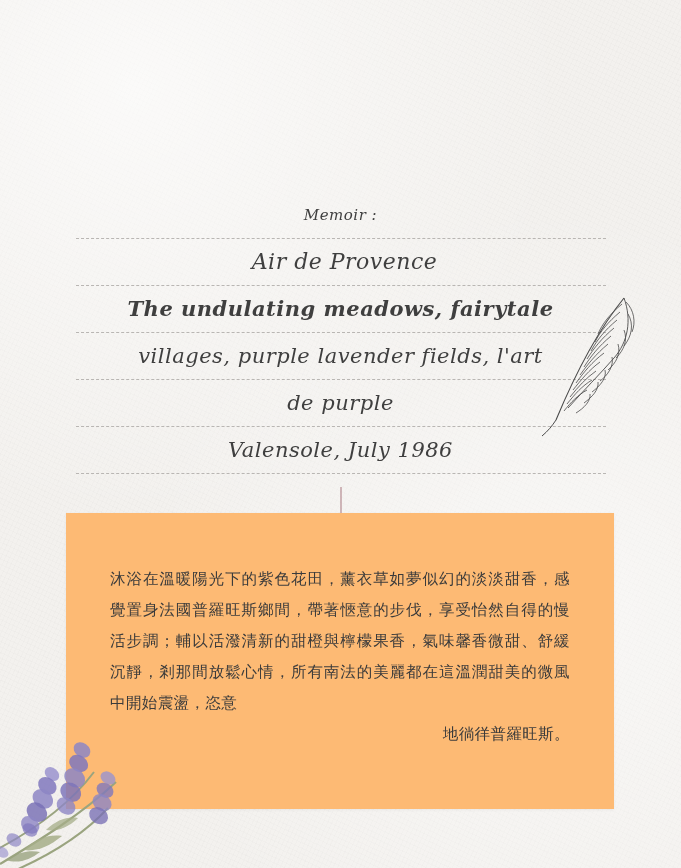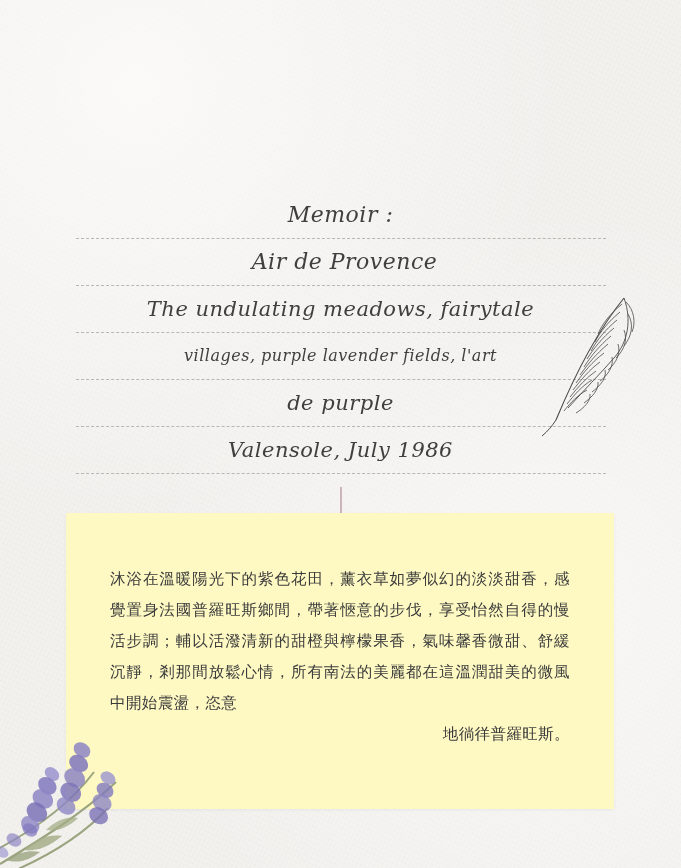--- a/index.html
+++ b/index.html
@@ -100,24 +100,24 @@
   }
   .memoir-line:last-child { border-bottom: none; }
   .script {
     font-family: "DejaVu Serif", serif;
     font-style: italic;
     color: #3f3f3f;
     font-size: 22px;
     letter-spacing: 0.5px;
     white-space: nowrap;
   }
-  .script.l1 { font-size: 22px; }
+  .script.l1 { font-size: 15px; }
   .script.l2 { font-size: 22px; margin-left: 8px; }
-  .script.l3 { font-size: 21px; }
-  .script.l4 { font-size: 16px; }
+  .script.l3 { font-size: 21px; font-weight: bold; }
+  .script.l4 { font-size: 21px; }
   .script.l5 { font-size: 21px; }
   .script.l6 { font-size: 21px; }
 
   
   .feather {
     position: absolute;
     right: -42px;
     top: 88px;
     width: 120px;
     height: 160px;
@@ -145,21 +145,21 @@
     transform: translateX(-50%);
   }
 
   
   .card {
     position: absolute;
     left: 66px;
     top: 513px;
     width: 548px;
     height: 296px;
-    background: #fef9c3;
+    background: #fdba74;
     box-shadow: 0 1px 3px rgba(0,0,0,0.05);
   }
   .card-inner {
     padding: 50px 44px 0 44px;
   }
   .card-p {
     font-family: "Liberation Sans", sans-serif;
     font-size: 15.5px;
     line-height: 2.0;
     color: #3b3b3b;

